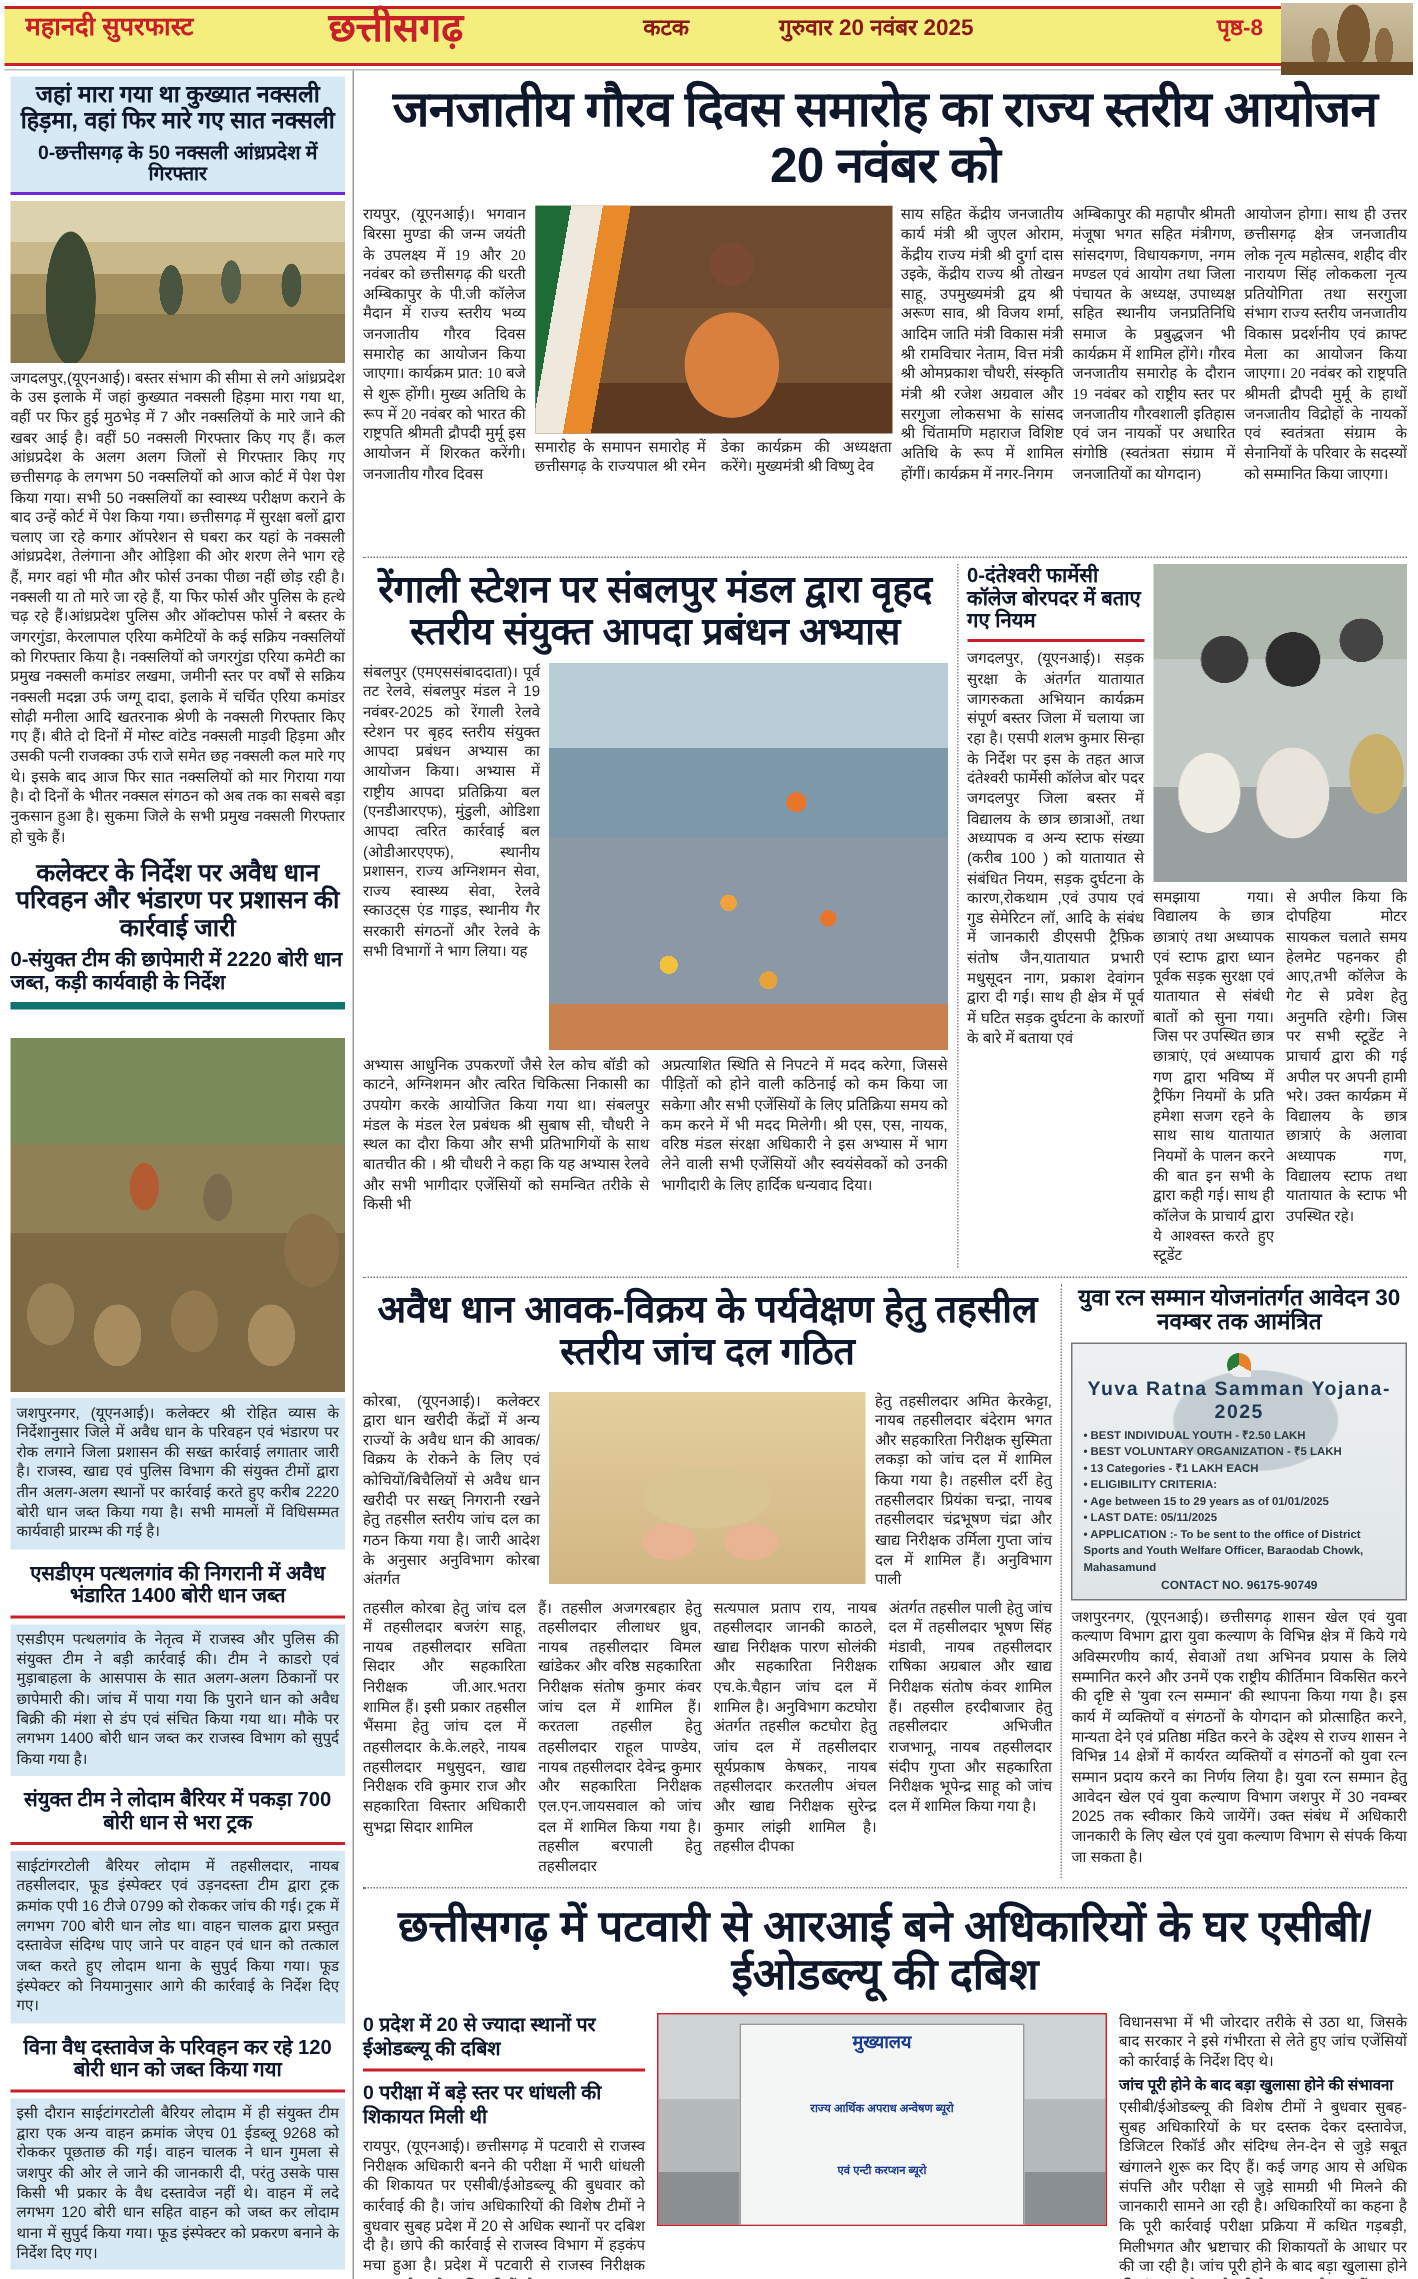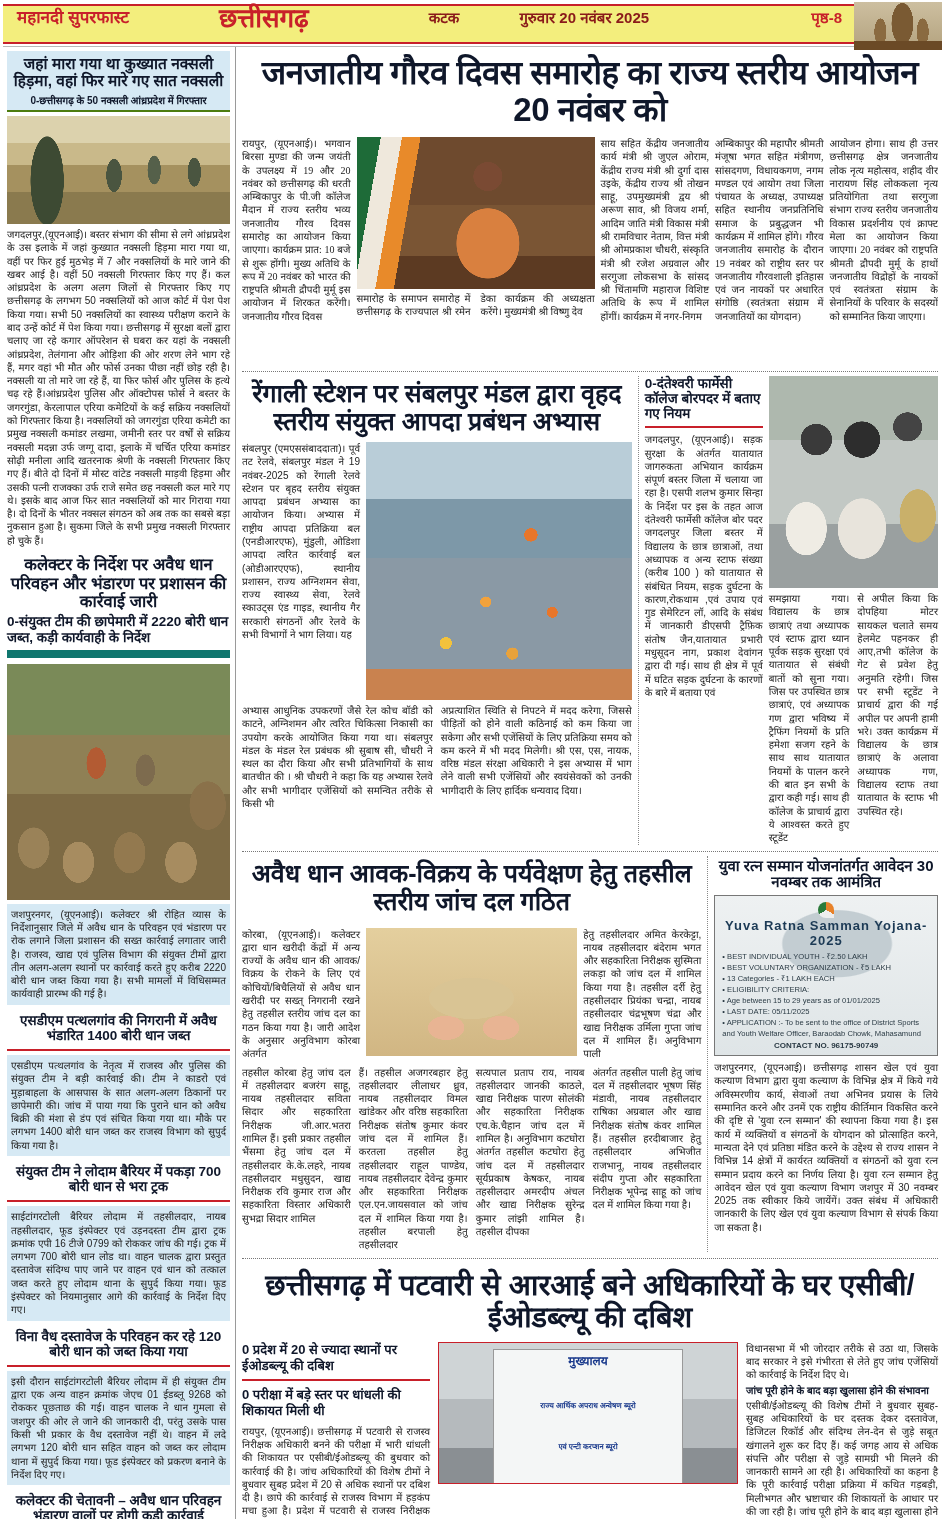--- a/index.html
+++ b/index.html
@@ -43,34 +43,34 @@
   
   .content { display:flex; margin: 2px 3px 0 3px; border-top:1px solid #b9b9b9; }
   .leftcol { width: 233px; flex: 0 0 233px; border-right:1px solid #9a9a9a; padding: 4px 5px 4px 4px; }
   .mainarea { flex:1; padding: 0 4px 0 6px; min-width:0; }
 
   h1,h2,h3,h4 { color:#0f172a; font-weight:bold; line-height:1.12; text-align:center; }
   .body-txt { font-size:10px; line-height:1.33; text-align:justify; color:#222; }
 
   
   .lc-art1-head { background:#d6e9f4; padding:4px 2px 2px 2px; font-size:15.5px; }
-  .lc-art1-sub  { background:#d6e9f4; font-size:10px; padding:3px 2px 4px 2px; border-bottom:2px solid #4d7c0f; margin-bottom:4px; }
+  .lc-art1-sub  { background:#d6e9f4; font-size:13px; padding:3px 2px 4px 2px; border-bottom:2px solid #6d28d9; margin-bottom:4px; }
   .photo { width:100%; position:relative; overflow:hidden; }
   .photo-naxal { height:108px;
     background:
       radial-gradient(ellipse 30px 80px at 18% 60%, #3d4a33 0 55%, transparent 56%),
       radial-gradient(ellipse 14px 30px at 48% 55%, #4a5540 0 55%, transparent 56%),
       radial-gradient(ellipse 12px 26px at 66% 50%, #55604a 0 55%, transparent 56%),
       radial-gradient(ellipse 12px 26px at 84% 52%, #4a5540 0 55%, transparent 56%),
       linear-gradient(to top, #8a7a4e 0 30%, #a5915f 30% 55%, #c9b98a 55% 75%, #dcd2ad 75%);
   }
   .lc-art1-body { margin-top:4px; }
   .lc-art2 { margin-top:6px; }
   .lc-art2-head { font-size:16.5px; padding:2px 0; }
-  .lc-art2-sub  { font-size:13.5px; text-align:left; padding:2px 0 5px 0; border-bottom:8px solid #0f766e; margin-bottom:6px; }
+  .lc-art2-sub  { font-size:13.5px; text-align:left; padding:2px 0 5px 0; border-bottom:5px solid #0f766e; margin-bottom:19px; }
   .photo-sacks { height:236px;
     background:
       radial-gradient(ellipse 26px 34px at 12% 78%, #9a8258 0 60%, transparent 61%),
       radial-gradient(ellipse 26px 34px at 32% 84%, #a78c60 0 60%, transparent 61%),
       radial-gradient(ellipse 26px 34px at 55% 80%, #93794f 0 60%, transparent 61%),
       radial-gradient(ellipse 26px 34px at 78% 84%, #a78c60 0 60%, transparent 61%),
       radial-gradient(ellipse 30px 40px at 90% 60%, #8a714a 0 60%, transparent 61%),
       radial-gradient(ellipse 16px 26px at 40% 42%, #b35b33 0 60%, transparent 61%),
       radial-gradient(ellipse 16px 26px at 62% 45%, #7d6b4e 0 60%, transparent 61%),
       linear-gradient(to top, #7d6a44 0 45%, #8f8055 45% 70%, #7a8a58 70%);
@@ -147,21 +147,21 @@
 
   .yuva-head { font-size:15px; padding:2px 0 4px 0; }
   .poster { border:1.5px solid #777; background:
       radial-gradient(ellipse 90px 55px at 55% 30%, #c3cdd2 0 60%, transparent 62%),
       linear-gradient(#eef1f2, #dfe5e7);
       padding:6px 7px 5px 7px; margin-bottom:5px; }
   .poster-title { text-align:center; font-weight:bold; font-size:13px; color:#1c3a55; letter-spacing:1px; }
   .poster-figure { width:16px; height:16px; margin:0 auto; border-radius:50% 50% 0 50%;
       background: conic-gradient(#e8822a 0 33%, #eee 33% 66%, #2a7a3a 66%); }
   .poster-bullets { margin-top:3px; }
-  .poster-bullets div { font-size:7.6px; font-weight:normal; color:#2a3a44; line-height:1.45; }
+  .poster-bullets div { font-size:7.6px; font-weight:bold; color:#2a3a44; line-height:1.45; }
   .poster-contact { text-align:center; font-size:8px; font-weight:bold; color:#2a3a44; margin-top:2px; }
 
   
   .acb-head { font-size:29px; padding:6px 0 6px 0; }
   .acb-row { display:flex; gap:8px; margin-top:2px; }
   .acb-c1 { flex:0 0 188px; }
   .acb-mid { flex:0 0 300px; }
   .acb-c3 { flex:1; min-width:0; }
   .acb-sub { font-size:13px; font-weight:bold; text-align:left; line-height:1.25; }
   .acb-sub.first { border-bottom:2px solid #c8202a; padding-bottom:5px; margin-bottom:6px; }
@@ -272,21 +272,21 @@
         <section class="korba">
           <h2 class="sec-head">अवैध धान आवक-विक्रय के पर्यवेक्षण हेतु तहसील स्तरीय जांच दल गठित</h2>
           <div class="korba-top">
             <div class="korba-c body-txt">कोरबा, (यूएनआई)। कलेक्टर द्वारा धान खरीदी केंद्रों में अन्य राज्यों के अवैध धान की आवक/विक्रय के रोकने के लिए एवं कोचियों/बिचैलियों से अवैध धान खरीदी पर सख्त् निगरानी रखने हेतु तहसील स्तरीय जांच दल का गठन किया गया है। जारी आदेश के अनुसार अनुविभाग कोरबा अंतर्गत</div>
             <div class="photo photo-rice"></div>
             <div class="korba-c body-txt">हेतु तहसीलदार अमित केरकेट्टा, नायब तहसीलदार बंदेराम भगत और सहकारिता निरीक्षक सुस्मिता लकड़ा को जांच दल में शामिल किया गया है। तहसील दर्री हेतु तहसीलदार प्रियंका चन्द्रा, नायब तहसीलदार चंद्रभूषण चंद्रा और खाद्य निरीक्षक उर्मिला गुप्ता जांच दल में शामिल हैं। अनुविभाग पाली</div>
           </div>
           <div class="korba-cols">
             <div class="body-txt">तहसील कोरबा हेतु जांच दल में तहसीलदार बजरंग साहू, नायब तहसीलदार सविता सिदार और सहकारिता निरीक्षक जी.आर.भतरा शामिल हैं। इसी प्रकार तहसील भैंसमा हेतु जांच दल में तहसीलदार के.के.लहरे, नायब तहसीलदार मधुसुदन, खाद्य निरीक्षक रवि कुमार राज और सहकारिता विस्तार अधिकारी सुभद्रा सिदार शामिल</div>
             <div class="body-txt">हैं। तहसील अजगरबहार हेतु तहसीलदार लीलाधर ध्रुव, नायब तहसीलदार विमल खांडेकर और वरिष्ठ सहकारिता निरीक्षक संतोष कुमार कंवर जांच दल में शामिल हैं। करतला तहसील हेतु तहसीलदार राहूल पाण्डेय, नायब तहसीलदार देवेन्द्र कुमार और सहकारिता निरीक्षक एल.एन.जायसवाल को जांच दल में शामिल किया गया है।तहसील बरपाली हेतु तहसीलदार</div>
-            <div class="body-txt">सत्यपाल प्रताप राय, नायब तहसीलदार जानकी काठले, खाद्य निरीक्षक पारण सोलंकी और सहकारिता निरीक्षक एच.के.चैहान जांच दल में शामिल है। अनुविभाग कटघोरा अंतर्गत तहसील कटघोरा हेतु जांच दल में तहसीलदार सूर्यप्रकाष केषकर, नायब तहसीलदार अमरदीप अंचल और खाद्य निरीक्षक सुरेन्द्र कुमार लांझी शामिल है।तहसील दीपका</div>
+            <div class="body-txt">सत्यपाल प्रताप राय, नायब तहसीलदार जानकी काठले, खाद्य निरीक्षक पारण सोलंकी और सहकारिता निरीक्षक एच.के.चैहान जांच दल में शामिल है। अनुविभाग कटघोरा अंतर्गत तहसील कटघोरा हेतु जांच दल में तहसीलदार सूर्यप्रकाष केषकर, नायब तहसीलदार करतलीप अंचल और खाद्य निरीक्षक सुरेन्द्र कुमार लांझी शामिल है।तहसील दीपका</div>
             <div class="body-txt">अंतर्गत तहसील पाली हेतु जांच दल में तहसीलदार भूषण सिंह मंडावी, नायब तहसीलदार राषिका अग्रबाल और खाद्य निरीक्षक संतोष कंवर शामिल हैं। तहसील हरदीबाजार हेतु तहसीलदार अभिजीत राजभानू, नायब तहसीलदार संदीप गुप्ता और सहकारिता निरीक्षक भूपेन्द्र साहू को जांच दल में शामिल किया गया है।</div>
           </div>
         </section>
 
         <section class="yuva">
           <h2 class="yuva-head">युवा रत्न सम्मान योजनांतर्गत आवेदन 30 नवम्बर तक आमंत्रित</h2>
           <div class="poster">
             <div class="poster-figure"></div>
             <div class="poster-title">Yuva Ratna Samman Yojana-2025</div>
             <div class="poster-bullets">

